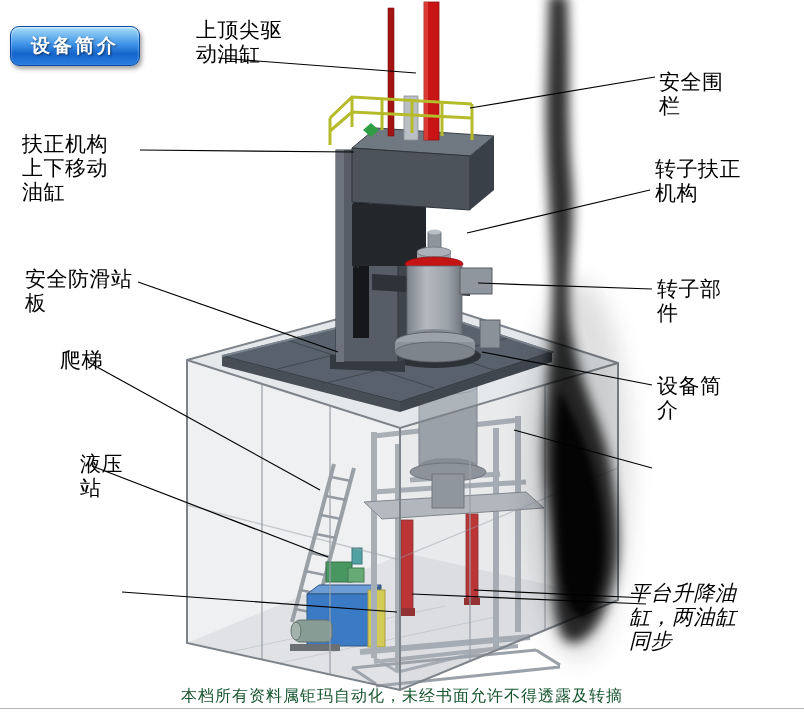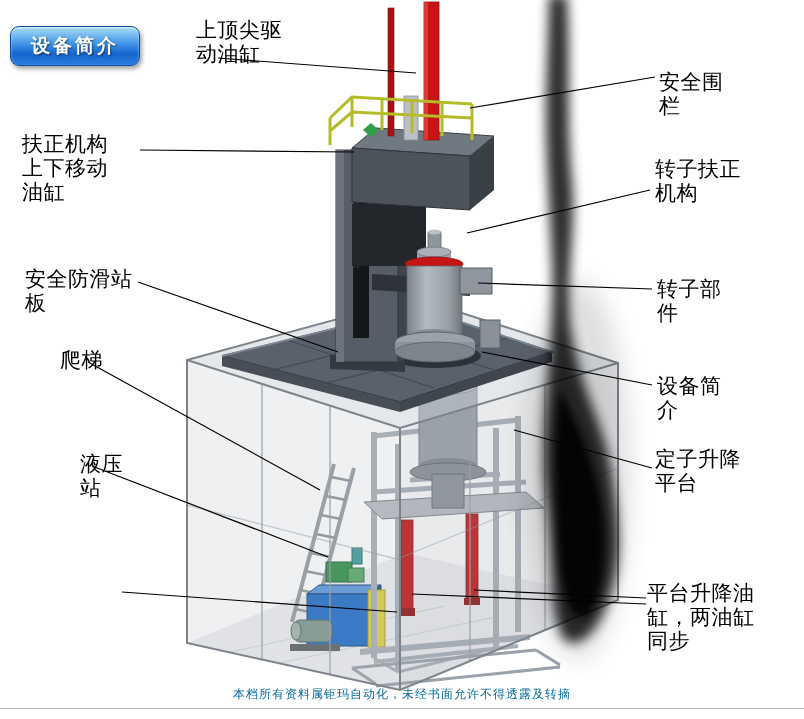--- a/index.html
+++ b/index.html
@@ -8,21 +8,21 @@
   #machine-svg{position:absolute;left:0;top:0;}
   .lbl{position:absolute;font-size:21px;line-height:24px;color:#000;letter-spacing:0.5px;}
   .badge{position:absolute;left:10px;top:26px;width:128px;height:38px;border-radius:9px;
          background:linear-gradient(to bottom,#a8def8 0%,#3f93e8 45%,#1565cc 70%,#2a7de0 100%);
          border:1px solid #0a4aa0;
          box-shadow:2px 3px 4px rgba(90,90,90,.55), inset 0 1px 2px rgba(255,255,255,.7);
          display:flex;align-items:center;justify-content:center;}
   .badge span{color:#fff;font-weight:bold;font-size:19px;letter-spacing:3px;
               text-shadow:1px 1px 2px rgba(0,0,0,.55);}
   .watermark{position:absolute;left:0;top:686px;width:804px;text-align:center;
-             font-size:12px;color:#0369a1;letter-spacing:1px;}
+             font-size:16px;color:#14532d;letter-spacing:1px;}
   .bottom-rule{position:absolute;left:0;top:708px;width:804px;height:1px;background:#b5b5b5;}
 </style>
 </head>
 <body>
 
 <div id="canvas">
 
   <svg id="machine-svg" width="804" height="719" viewBox="0 0 804 719">
     <defs>
       <filter id="blur4" x="-50%" y="-50%" width="200%" height="200%">
@@ -189,19 +189,18 @@
 
   <div class="lbl" style="left:196px;top:18px;width:104px;">上顶尖驱动油缸</div>
   <div class="lbl" style="left:659px;top:62px;width:80px;margin-top:8px;">安全围栏</div>
   <div class="lbl" style="left:22px;top:112px;width:88px;margin-top:20px;">扶正机构上下移动油缸</div>
   <div class="lbl" style="left:25px;top:267px;width:110px;">安全防滑站板</div>
   <div class="lbl" style="left:655px;top:157px;width:88px;">转子扶正机构</div>
   <div class="lbl" style="left:657px;top:277px;width:80px;">转子部件</div>
   <div class="lbl" style="left:48px;top:348px;width:50px;margin-left:12px;">爬梯</div>
   <div class="lbl" style="left:657px;top:374px;width:80px;">设备简介</div>
   <div class="lbl" style="left:38px;top:452px;width:60px;margin-left:42px;">液压站</div>
-  <div class="lbl" style="left:655px;top:447px;width:88px;">定子升降平台</div>
-  <div class="lbl" style="left:647px;top:581px;width:124px;">平台升降油缸，两油缸同步</div>
+  <div class="lbl" style="left:629px;top:581px;width:124px;font-style:italic;">平台升降油缸，两油缸同步</div>
 
   <div class="watermark">本档所有资料属钜玛自动化，未经书面允许不得透露及转摘</div>
   <div class="bottom-rule"></div>
 
 </div>
 
 </body></html>

